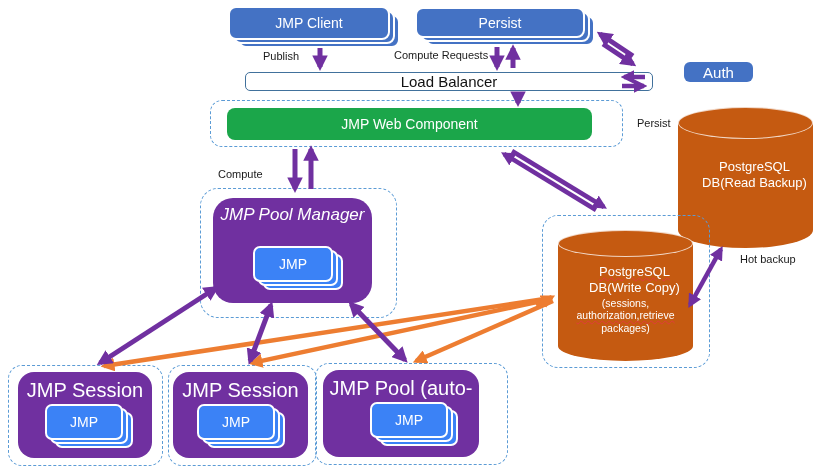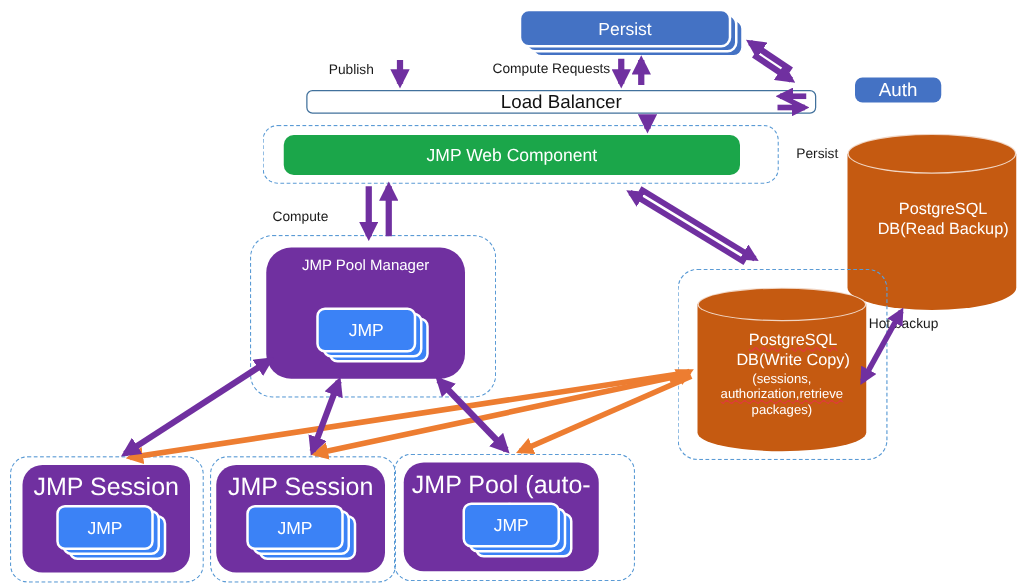--- a/index.html
+++ b/index.html
@@ -40,20 +40,27 @@
   .cyl-text .small { font-size:10.5px; line-height:1.2; }
   .sq { text-decoration: underline; text-decoration-style: wavy; text-decoration-color:#e03a3a; text-decoration-thickness:1px; }
 
   svg.arrows { position:absolute; left:0; top:0; pointer-events:none; }
 </style>
 </head>
 <body>
 
 <div id="canvas">
 
+  <div class="stack blue" style="left:228px; top:6px; width:172px; height:44px;">
+    <div class="layer l2" style="width:162px; height:34px;"></div>
+    <div class="layer l1" style="width:162px; height:34px;"></div>
+    <div class="layer l0" style="width:162px; height:34px;">
+      <span>JMP Client</span>
+    </div>
+  </div>
 
   <div class="stack blue" style="left:415px; top:7px; width:180px; height:41px;">
     <div class="layer l2" style="width:170px; height:31px;"></div>
     <div class="layer l1" style="width:170px; height:31px;"></div>
     <div class="layer l0" style="width:170px; height:31px;">
       <span>Persist</span>
     </div>
   </div>
 
   <div class="plainbox auth-box" style="left:648px; top:62px; width:69px; height:20px;margin-left:36px;">
@@ -64,21 +71,21 @@
     <span>Load Balancer</span>
   </div>
 
   <div class="dashed" style="left:210px; top:100px; width:413px; height:47px; border-radius:12px;"></div>
   <div class="plainbox green-box" style="left:227px; top:108px; width:365px; height:32px;">
     <span>JMP Web Component</span>
   </div>
 
   <div class="dashed" style="left:200px; top:188px; width:197px; height:130px; border-radius:18px;"></div>
   <div class="purple-box abs" style="left:213px; top:198px; width:159px; height:105px; border-radius:20px;">
-    <div class="title" style="font-size:12px;">JMP Pool Manager</div>
+    <div class="title" style="font-size:17px;font-style:italic;">JMP Pool Manager</div>
   </div>
   <div class="stack lilac" style="left:253px; top:246px; width:90px; height:46px;">
     <div class="layer l2" style="width:80px; height:36px;"></div>
     <div class="layer l1" style="width:80px; height:36px;"></div>
     <div class="layer l0" style="width:80px; height:36px;">
       <span>JMP</span>
     </div>
   </div>
 
   <div class="cylinder" style="left:678px; top:107px; width:135px; height:141px;">
@@ -136,21 +143,21 @@
     <div class="layer l1" style="width:78px; height:36px;"></div>
     <div class="layer l0" style="width:78px; height:36px;">
       <span>JMP</span>
     </div>
   </div>
 
   <div class="lbl" style="left:263px; top:50px;">Publish</div>
   <div class="lbl" style="left:394px; top:49px;">Compute Requests</div>
   <div class="lbl" style="left:218px; top:168px;">Compute</div>
   <div class="lbl" style="left:637px; top:117px;">Persist</div>
-  <div class="lbl" style="left:695px; top:253px;">Hot backup</div>
+  <div class="lbl" style="left:740px; top:253px;">Hot backup</div>
 
   <svg class="arrows" width="815" height="469" viewBox="0 0 815 469">
     <defs>
       <marker id="ap" viewBox="0 0 10 10" refX="7.5" refY="5" markerWidth="3.1" markerHeight="3.1" orient="auto-start-reverse">
         <path d="M0,0 L10,5 L0,10 z" fill="#7030A0"></path>
       </marker>
       <marker id="ao" viewBox="0 0 10 10" refX="7.5" refY="5" markerWidth="3.1" markerHeight="3.1" orient="auto-start-reverse">
         <path d="M0,0 L10,5 L0,10 z" fill="#ED7D31"></path>
       </marker>
     </defs>

